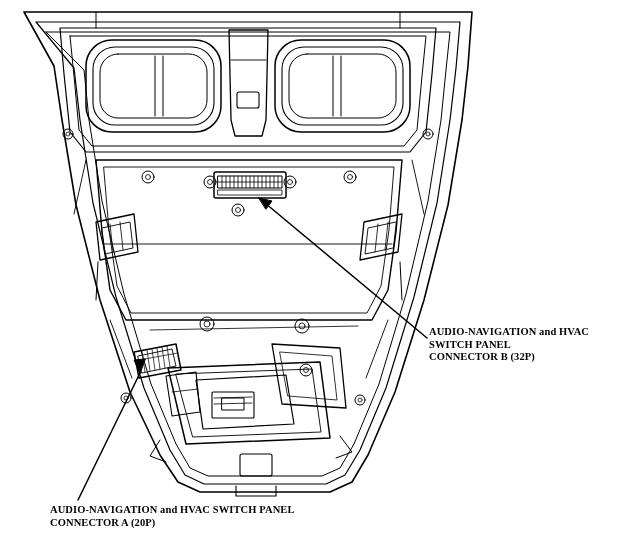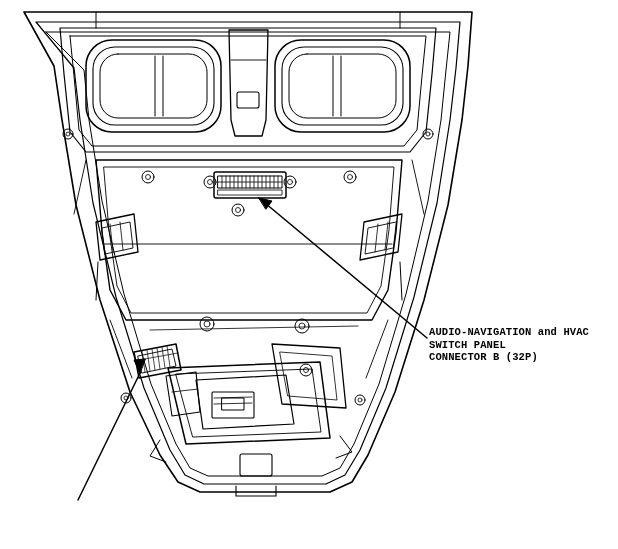--- a/index.html
+++ b/index.html
@@ -17,21 +17,21 @@
   }
   #diagram-svg {
     position: absolute;
     left: 0;
     top: 0;
     width: 618px;
     height: 549px;
   }
   .callout {
     position: absolute;
-    font-family: Liberation Mono, monospace;
+    font-family: Liberation Serif, serif;
     font-size: 10.5px;
     font-weight: bold;
     color: #000000;
     line-height: 12.5px;
     letter-spacing: 0.1px;
     white-space: pre-line;
   }
   #callout-b {
     left: 429px;
     top: 326px;
@@ -186,14 +186,16 @@
       <line x1="427" y1="338" x2="259" y2="198" stroke-width="1.5"></line>
       <line x1="78" y1="500" x2="140" y2="373" stroke-width="1.5"></line>
       <path d="M259,198 L272,201 L266,209 Z" fill="#000000" stroke-width="1"></path>
       <path d="M140,373 L134,360 L145,359 Z" fill="#000000" stroke-width="1"></path>
     </g>
   </svg>
 
   <div class="callout" id="callout-b">AUDIO-NAVIGATION and HVAC
 SWITCH PANEL
 CONNECTOR B (32P)</div>
+  <div class="callout" id="callout-a">AUDIO-NAVIGATION and HVAC SWITCH PANEL
+CONNECTOR A (20P)</div>
 
 </div>
 
 </body></html>

